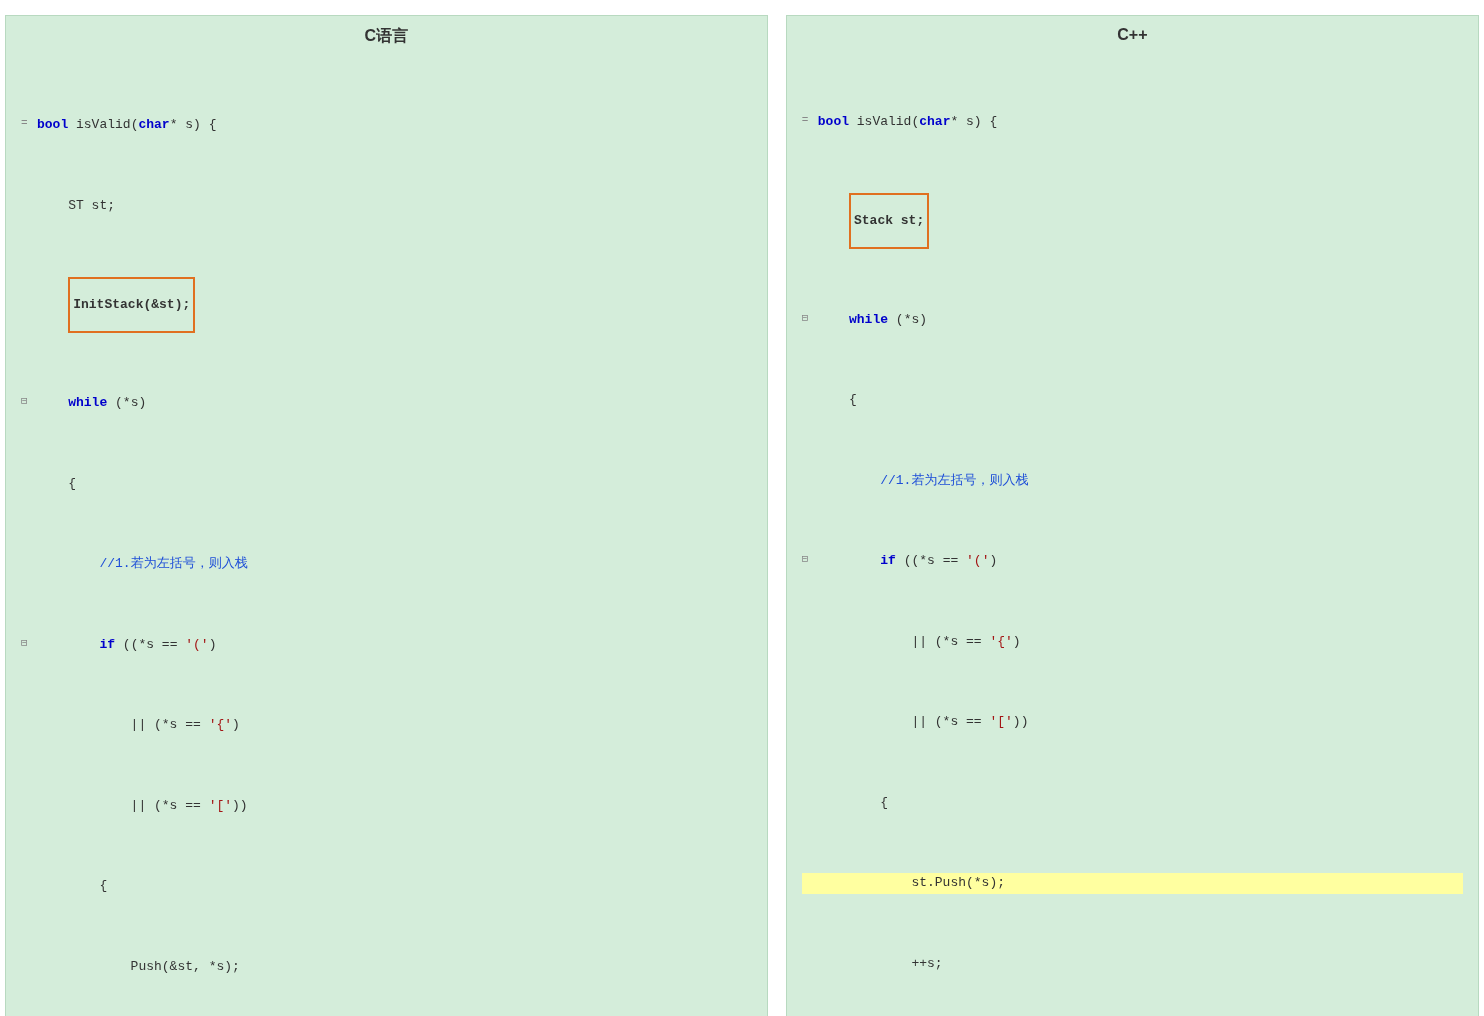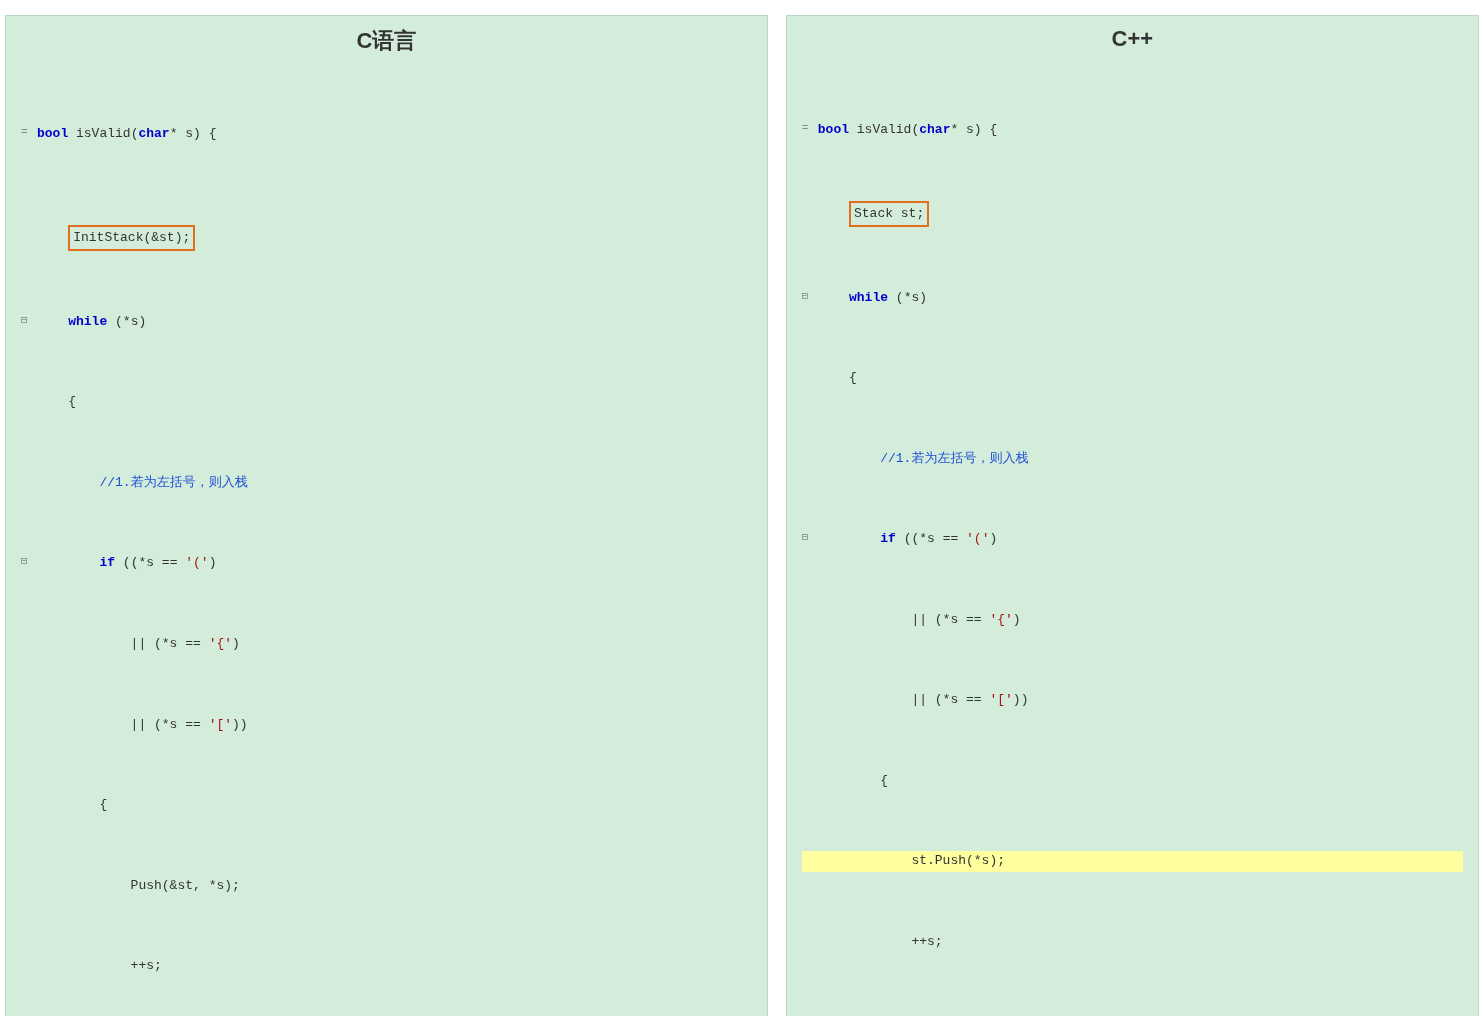--- a/index.html
+++ b/index.html
@@ -24,21 +24,21 @@
       flex: 1;
       padding: 10px 15px;
       background: #d4edda;
       position: relative;
       margin: 5px;
       border: 1px solid #b8d9c0;
     }
 
     .panel-title {
       text-align: center;
-      font-size: 22px;
+      font-size: 16px;
       font-weight: bold;
       color: #333;
       margin-bottom: 8px;
       font-family: Arial, sans-serif;
     }
 
     .code-block {
       line-height: 1.55;
       color: #333;
       white-space: pre;
@@ -62,22 +62,23 @@
     }
 
     .line-content {
       flex: 1;
     }
 
     
     .highlight-box {
       border: 2px solid #e07020;
       display: inline-block;
-      padding: 1px 3px;
+      padding: 16px 3px;
       background: transparent;
+      font-weight: bold;
     }
 
     
     .highlight-line-bg {
       background: #ffffa0;
       align-items: center;
     }
 
     .kw { color: #0000cc; font-weight: bold; font-family: Liberation Mono, monospace; }
     .cm { color: #1d4ed8; }
@@ -102,20 +103,24 @@
 
   <div class="code-panel left-panel">
     <div class="panel-title">C语言</div>
     <div class="code-block">
 
       <div class="code-line">
         <span class="line-marker">=</span>
         <span class="line-content"><span class="kw">bool</span> isValid(<span class="kw">char</span>* s) {</span>
       </div>
 
+      <div class="code-line">
+        <span class="line-marker"></span>
+        <span class="line-content">    ST st;</span>
+      </div>
 
       <div class="code-line">
         <span class="line-marker"></span>
         <span class="line-content">    <span class="highlight-box">InitStack(&amp;st);</span></span>
       </div>
 
       <div class="code-line">
         <span class="line-marker">⊟</span>
         <span class="line-content">    <span class="kw">while</span> (*s)</span>
       </div>

